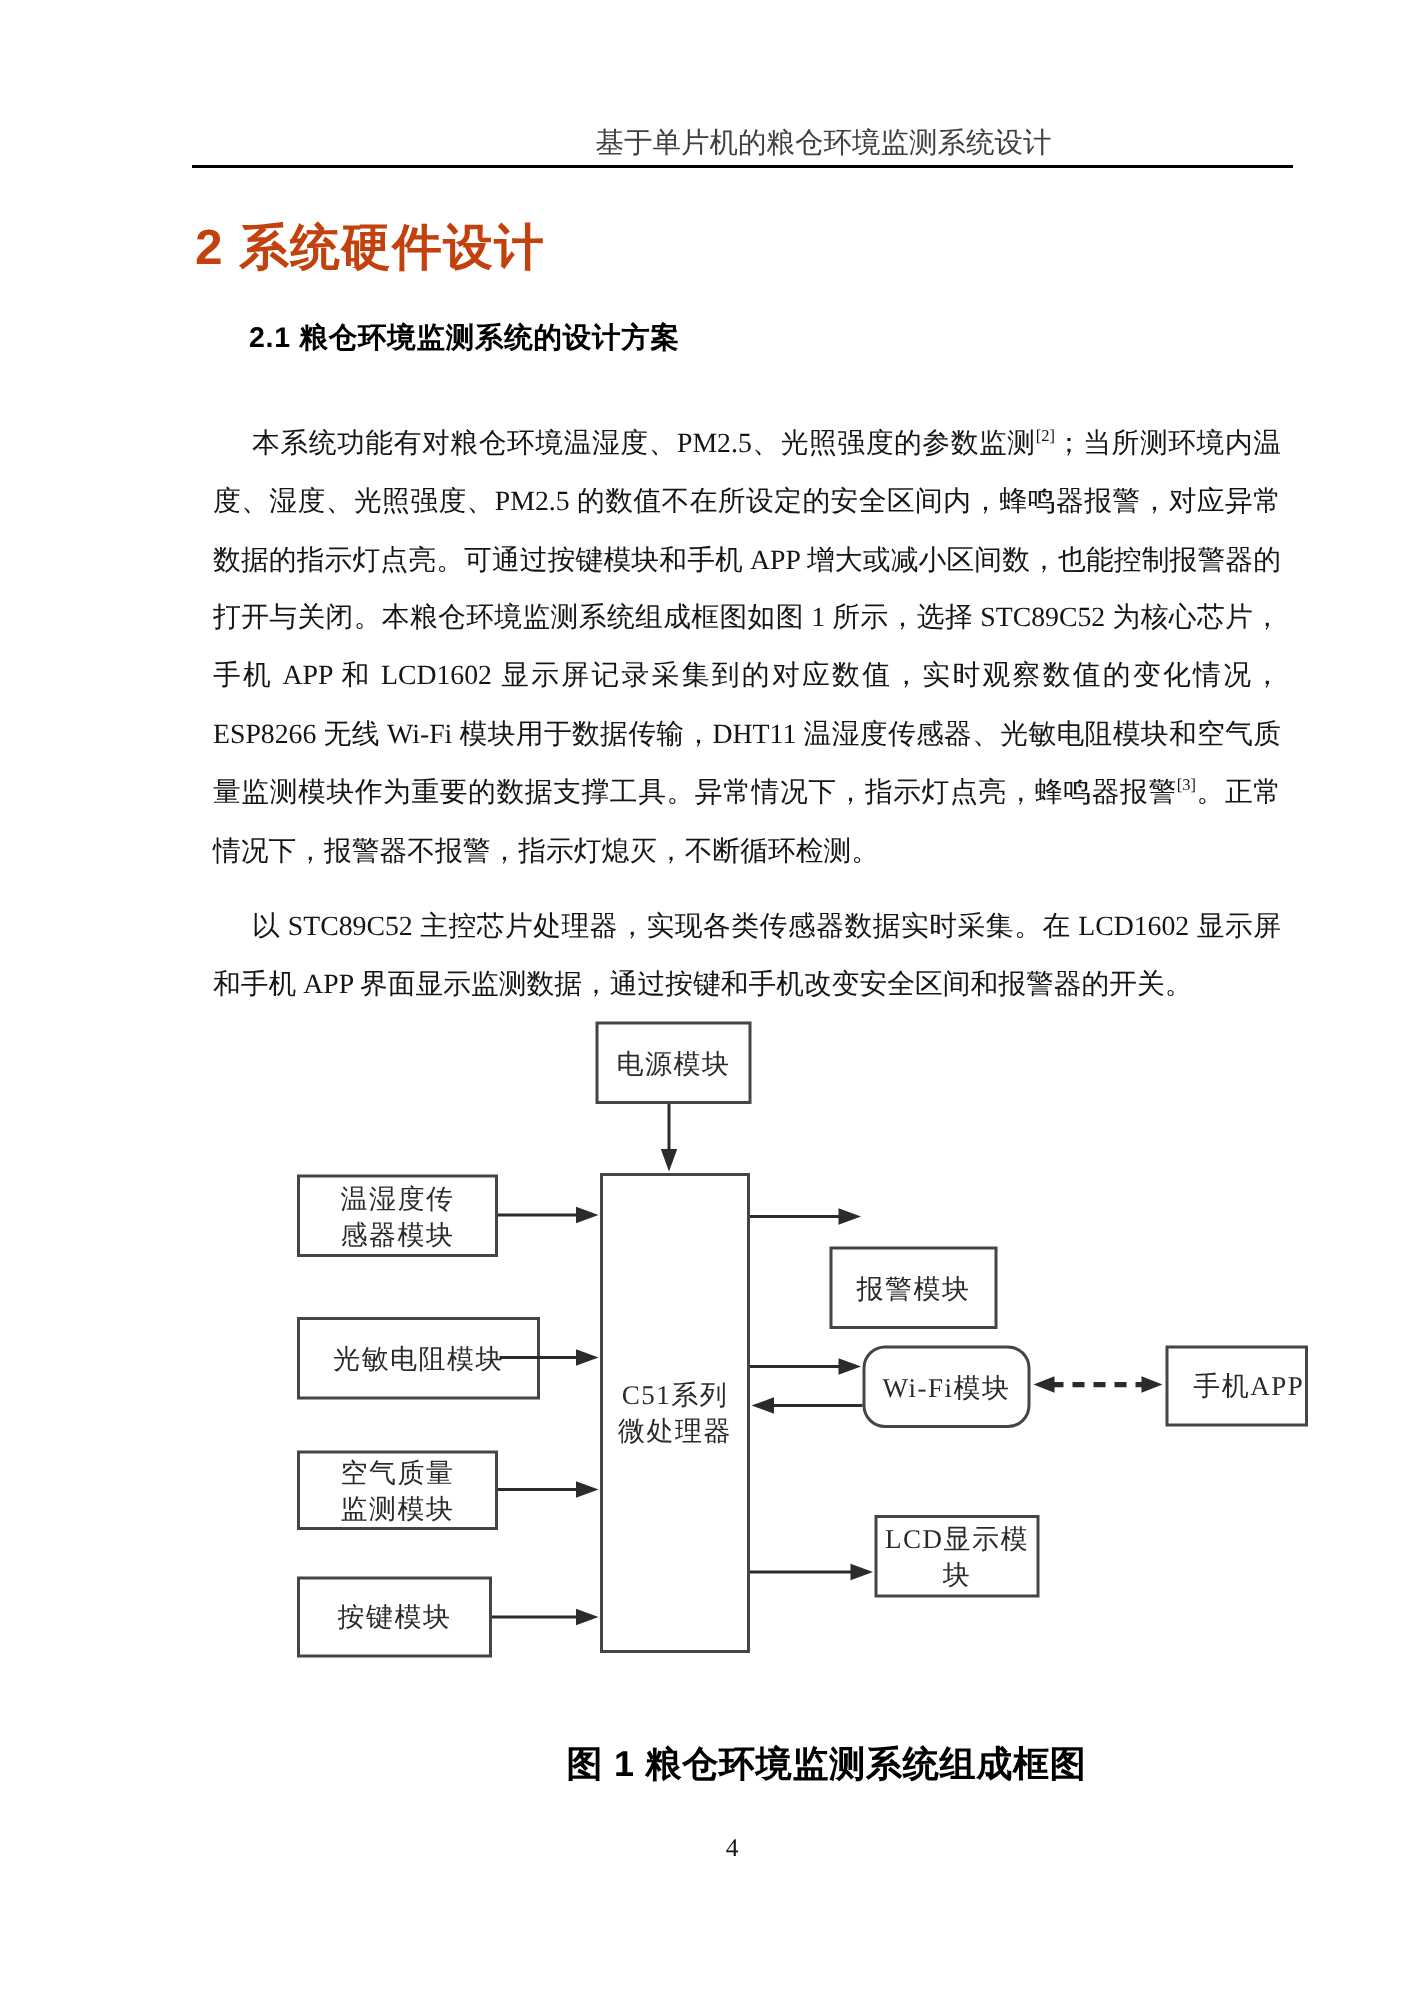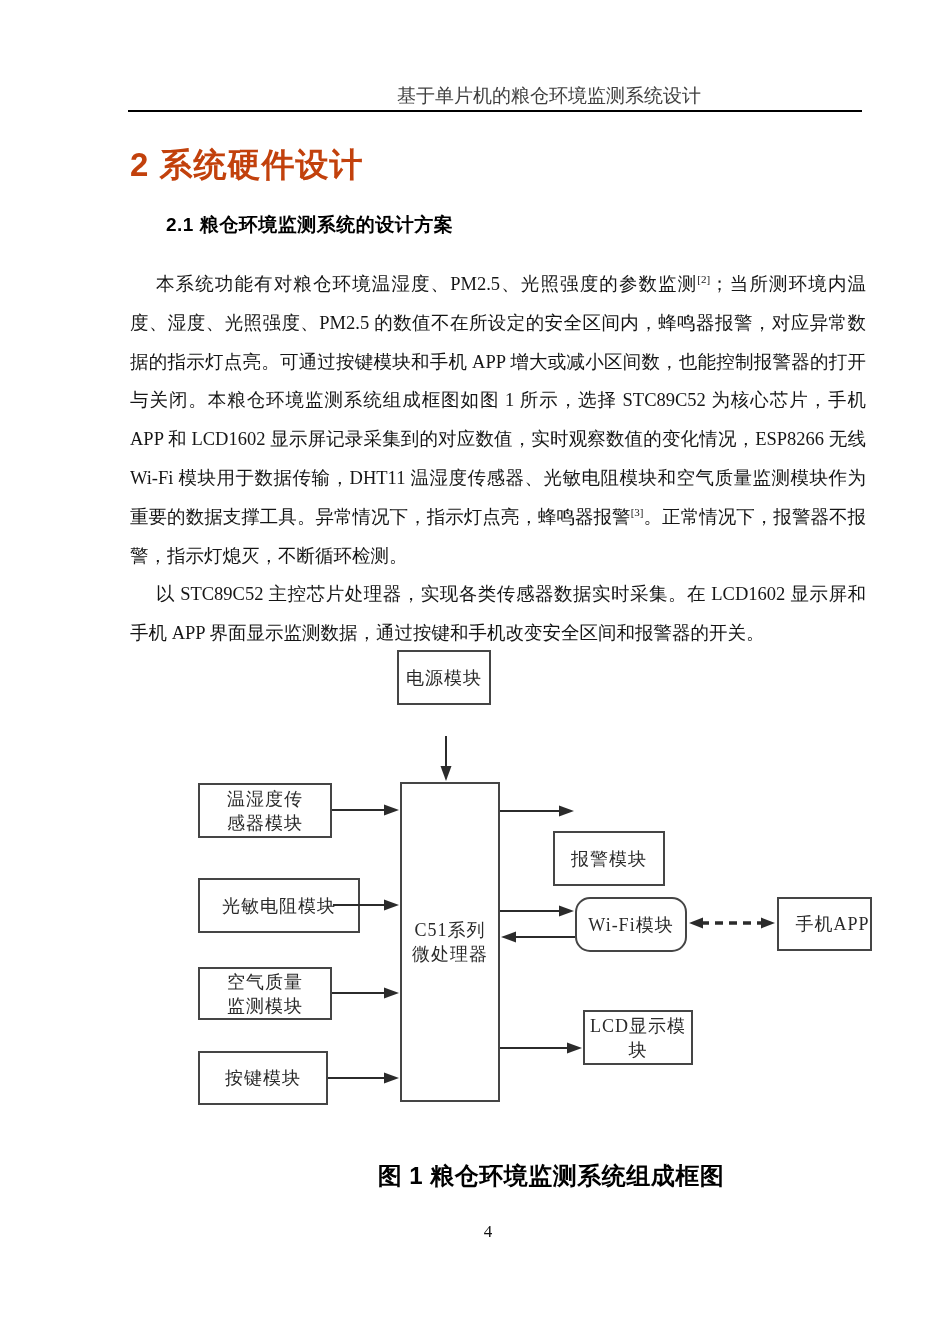--- a/index.html
+++ b/index.html
@@ -30,34 +30,34 @@
   .h2{
     position:absolute;left:130px;top:212px;
     font-family:"Liberation Sans","DejaVu Sans",sans-serif;
     font-size:19px;font-weight:700;color:#000;letter-spacing:0.5px;margin-left:36px;
   }
   
   .body-text{
     position:absolute;left:130px;top:265px;width:736px;
     font-size:18.5px;line-height:38.8px;text-align:justify;color:#151515;
   }
-  .body-text p{margin:0;text-indent:26px;}
+  .body-text p{margin:12px;text-indent:26px;}
   .body-text sup{font-size:11px;line-height:0;vertical-align:super;}
   
   .dbox{
     position:absolute;
     border:2px solid #454545;
     box-sizing:border-box;
     display:flex;align-items:center;justify-content:center;
     text-align:center;
     font-size:18px;line-height:24px;letter-spacing:1px;color:#2a2a2a;
     white-space:pre-line;
     background:#fff;
   }
-  .box-power  {left:397px;top:650px;width:94px; height:55px;text-align:center;}
+  .box-power  {left:397px;top:681px;width:104px; height:55px;text-align:center;}
   .box-temphum{left:198px;top:783px;width:134px;height:55px;}
   .box-photo  {left:198px;top:878px;width:162px;height:55px;}
   .box-airq   {left:198px;top:967px;width:134px;height:53px;}
   .box-key    {left:198px;top:1051px;width:130px;height:54px;}
   .box-mcu    {left:400px;top:782px;width:100px;height:320px;}
   .box-alarm  {left:553px;top:783px;width:112px;height:55px;margin-top:48px;}
   .box-wifi   {left:575px;top:897px;width:112px;height:55px;border-radius:15px;}
   .box-lcd    {left:583px;top:1010px;width:110px;height:55px;}
   .box-phone  {left:777px;top:897px;width:95px; height:54px;padding-left:16px;}
   .arrows{position:absolute;left:0;top:0;width:950px;height:1344px;pointer-events:none;}

